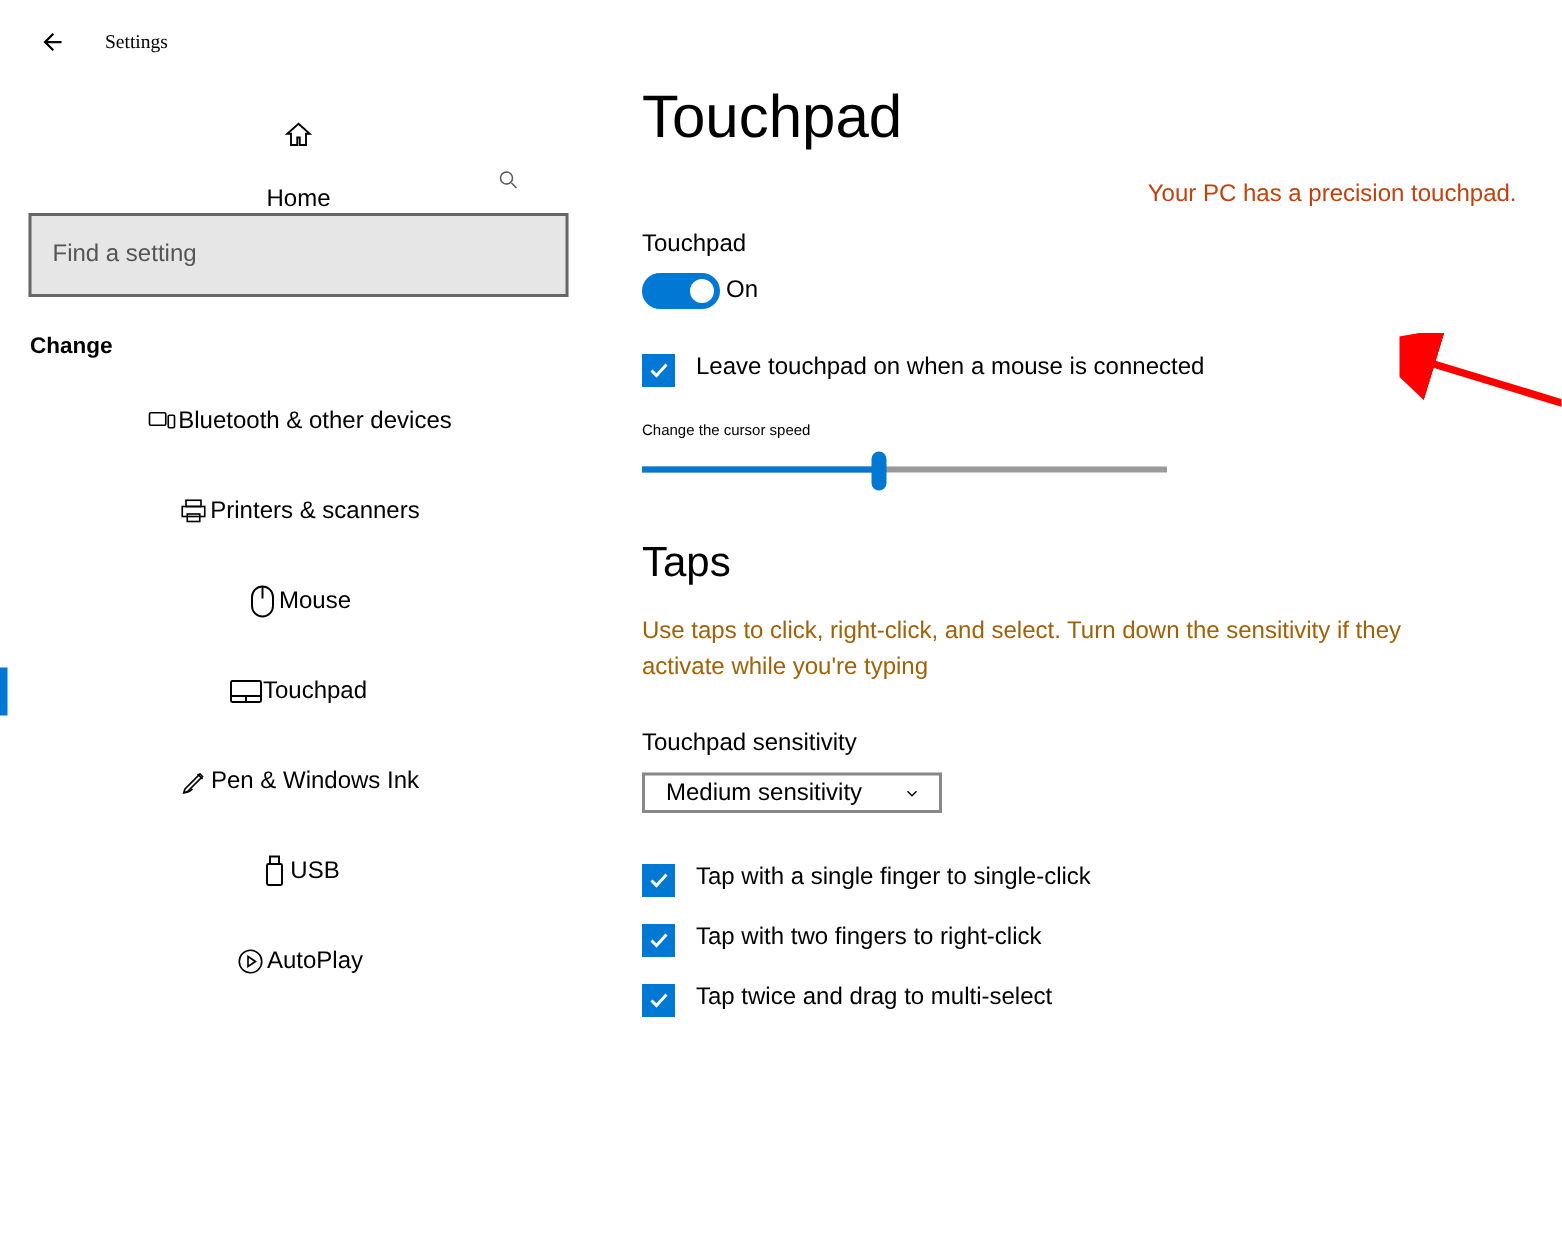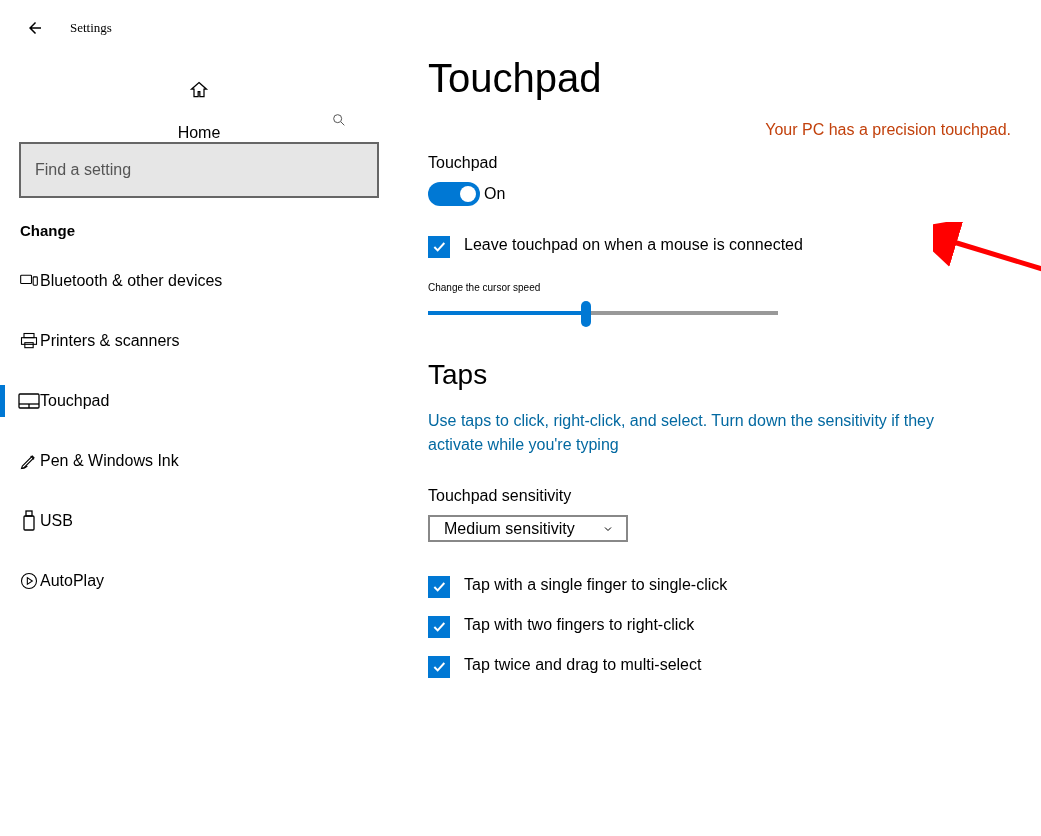--- a/index.html
+++ b/index.html
@@ -74,20 +74,21 @@
       margin: 24px 0 12px 20px;
     }
     .nav-list { list-style: none; }
     .nav-item {
       display: flex;
       align-items: center;
       padding: 0 18px;
       height: 60px;
       cursor: pointer;
       position: relative;
+      justify-content: center;
     }
     .nav-item.active::before {
       content: "";
       position: absolute;
       left: 0; top: 14px; bottom: 14px;
       width: 5px;
       background: #0078d4;
     }
     .nav-icon {
       width: 22px;
@@ -157,21 +158,21 @@
     .slider-track-bg { position:absolute; left:0; right:0; top:0; height:4px; background:#999; }
     .slider-fill { position:absolute; left:0; top:0; height:4px; background:#0078d4; width: 45%; }
     .slider-thumb {
       position:absolute; top:-10px; left:45%;
       width: 10px; height: 26px;
       background:#0078d4;
       border-radius: 5px;
       margin-left:-5px;
     }
     .sub-heading { font-size: 28px; font-weight: 400; margin-bottom: 18px; }
-    .sub-desc { font-size: 16px; color: #0369a1; line-height: 1.5; margin-bottom: 30px; max-width: 560px; }
+    .sub-desc { font-size: 16px; color: #a16207; line-height: 1.5; margin-bottom: 30px; max-width: 560px; }
     .dropdown {
       width: 200px; height: 27px;
       border: 2px solid #888;
       display:flex; align-items:center; justify-content:space-between;
       padding: 0 12px 0 14px;
       font-size: 16px;
       cursor: pointer;
       margin-bottom: 34px;
     }
     .annotation-arrow {
@@ -228,20 +229,29 @@
       </li>
       <li class="nav-item">
         <span class="nav-icon">
             <svg width="20" height="20" viewBox="0 0 24 24">
               <rect x="6" y="3" width="12" height="5" fill="none" stroke="#000" stroke-width="1.3"></rect>
               <rect x="3" y="8" width="18" height="8" fill="none" stroke="#000" stroke-width="1.3"></rect>
               <rect x="7" y="14" width="10" height="6" fill="none" stroke="#000" stroke-width="1.3"></rect>
             </svg>
           </span>
         <span class="nav-label">Printers &amp; scanners</span>
+      </li>
+      <li class="nav-item">
+        <span class="nav-icon">
+            <svg width="16" height="22" viewBox="0 0 16 22">
+              <rect x="1" y="1" width="14" height="20" rx="7" fill="none" stroke="#000" stroke-width="1.3"></rect>
+              <line x1="8" y1="1" x2="8" y2="9" stroke="#000" stroke-width="1.3"></line>
+            </svg>
+          </span>
+        <span class="nav-label">Mouse</span>
       </li>
       <li class="nav-item active">
         <span class="nav-icon">
             <svg width="22" height="16" viewBox="0 0 22 16">
               <rect x="1" y="1" width="20" height="14" rx="1" fill="none" stroke="#000" stroke-width="1.3"></rect>
               <line x1="1" y1="11" x2="21" y2="11" stroke="#000" stroke-width="1.3"></line>
               <line x1="11" y1="11" x2="11" y2="15" stroke="#000" stroke-width="1.3"></line>
             </svg>
           </span>
         <span class="nav-label">Touchpad</span>

